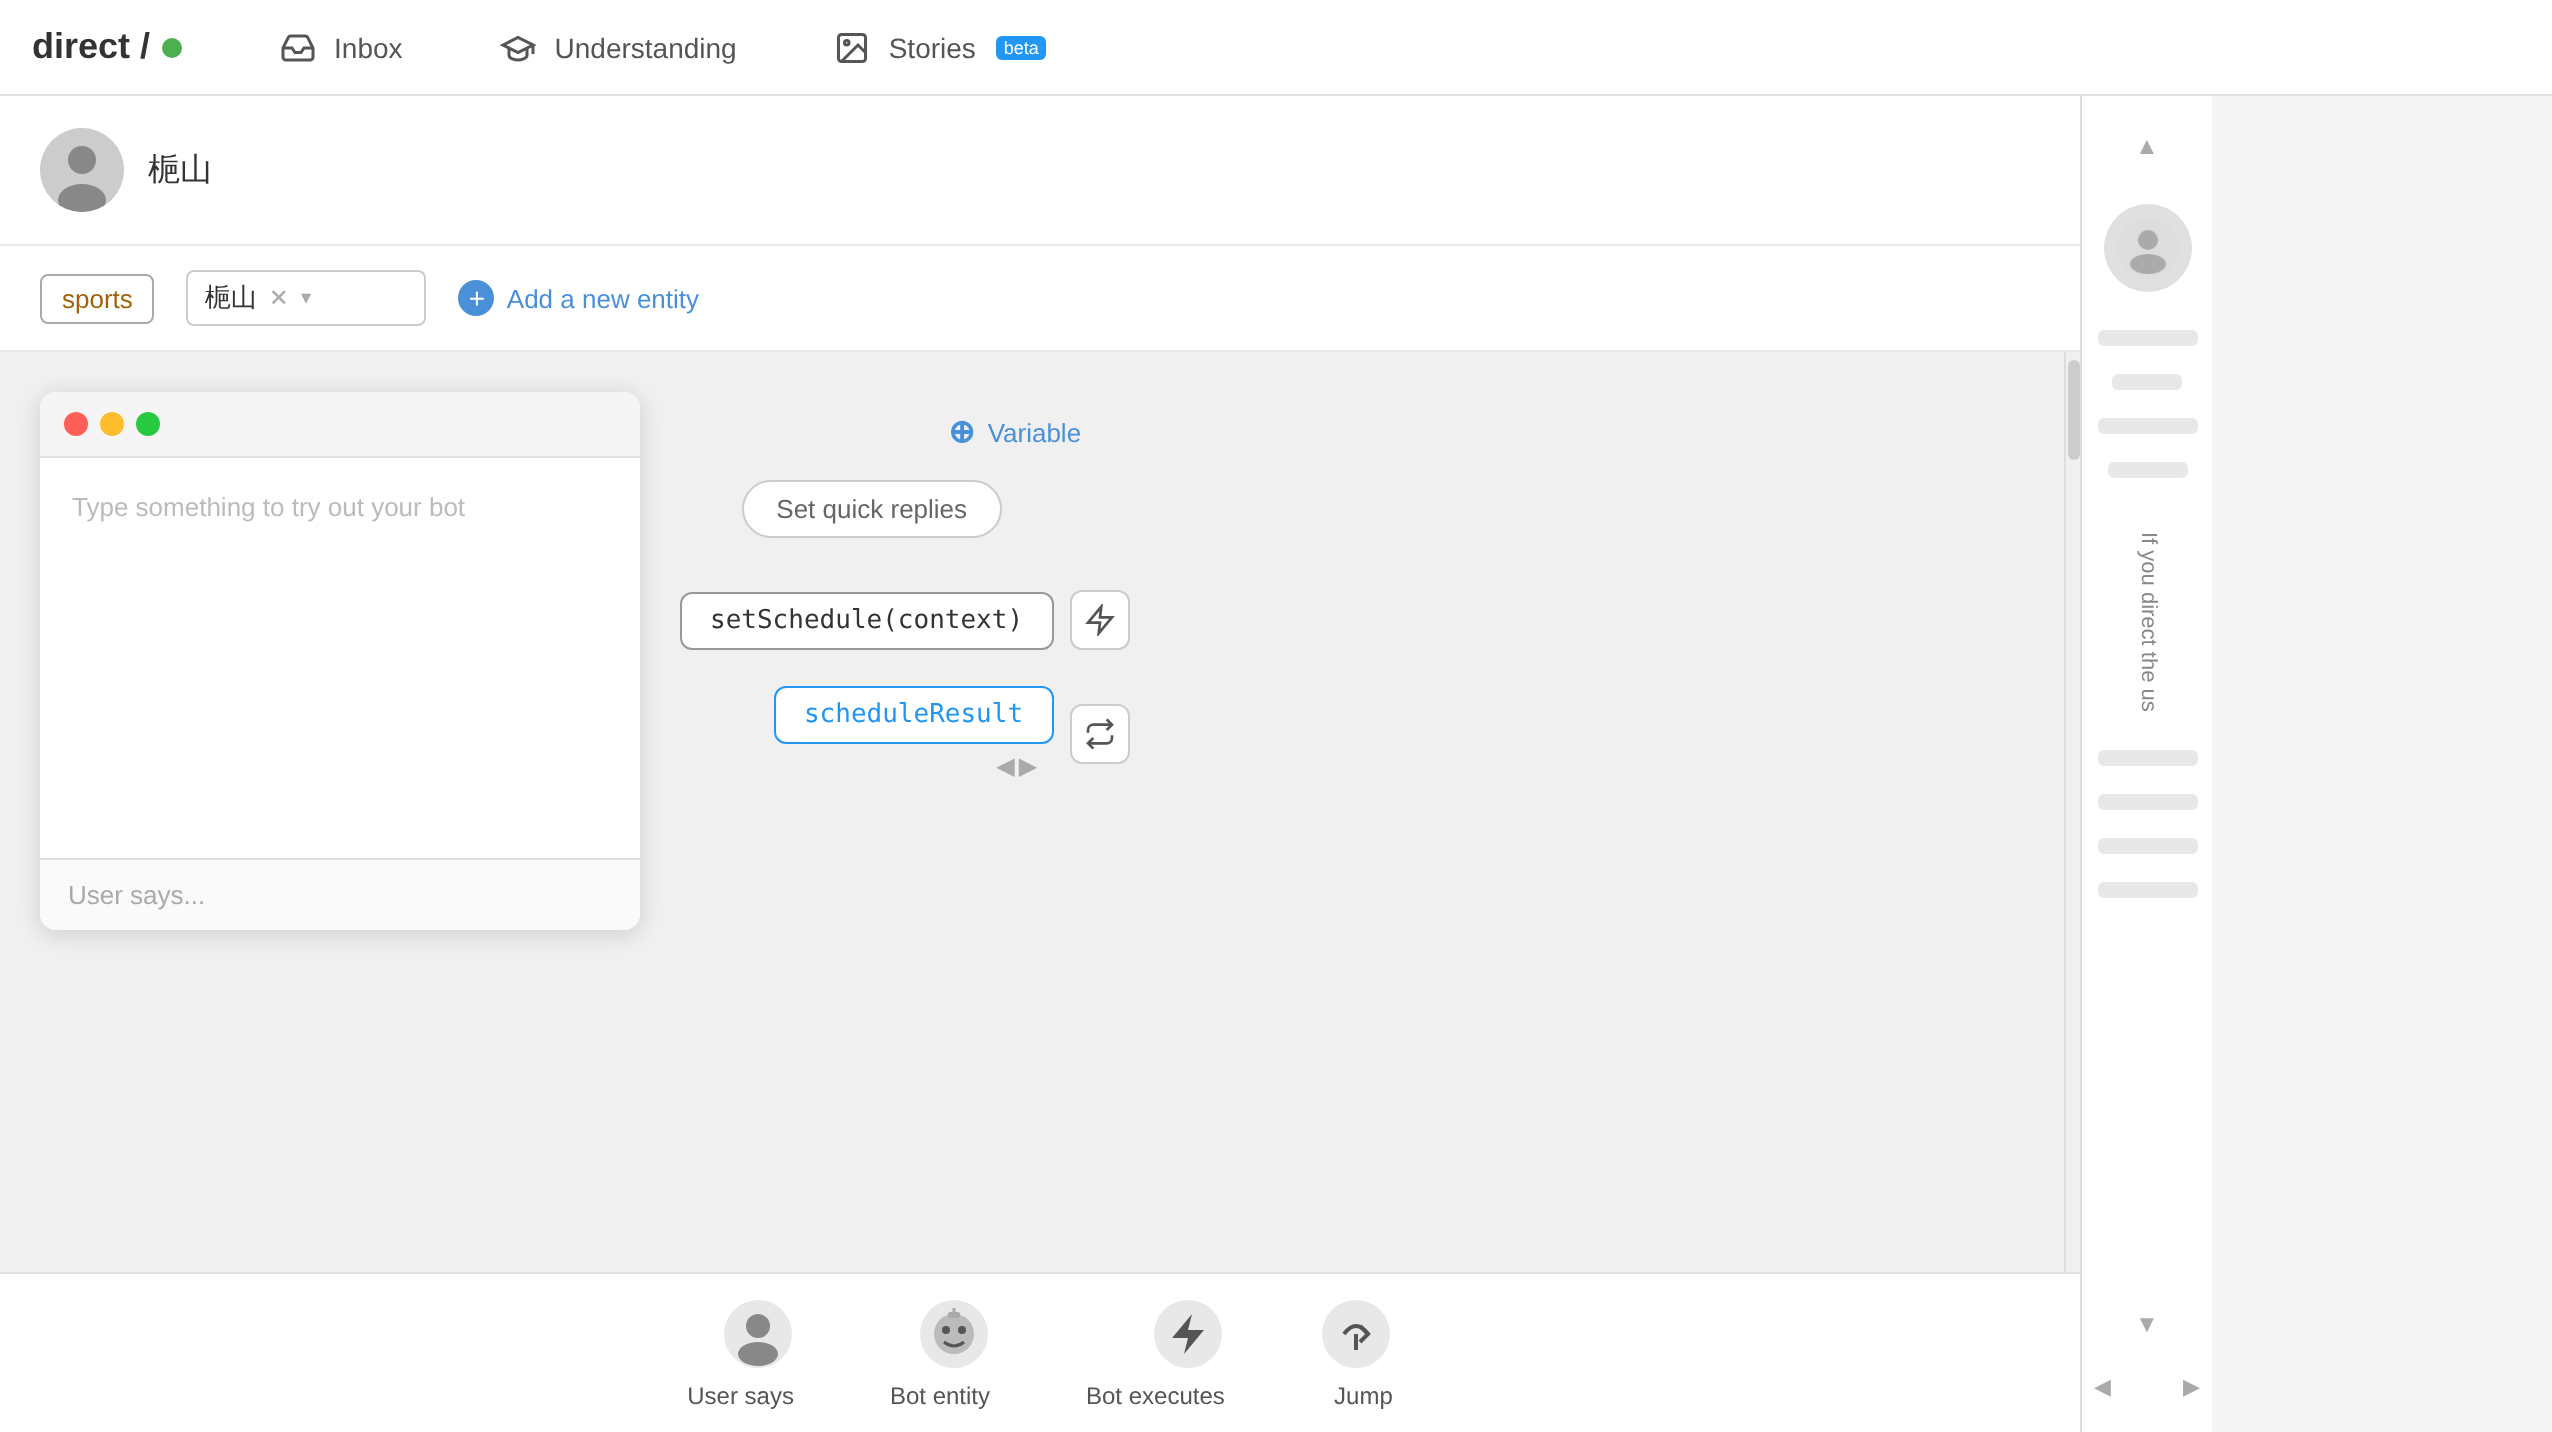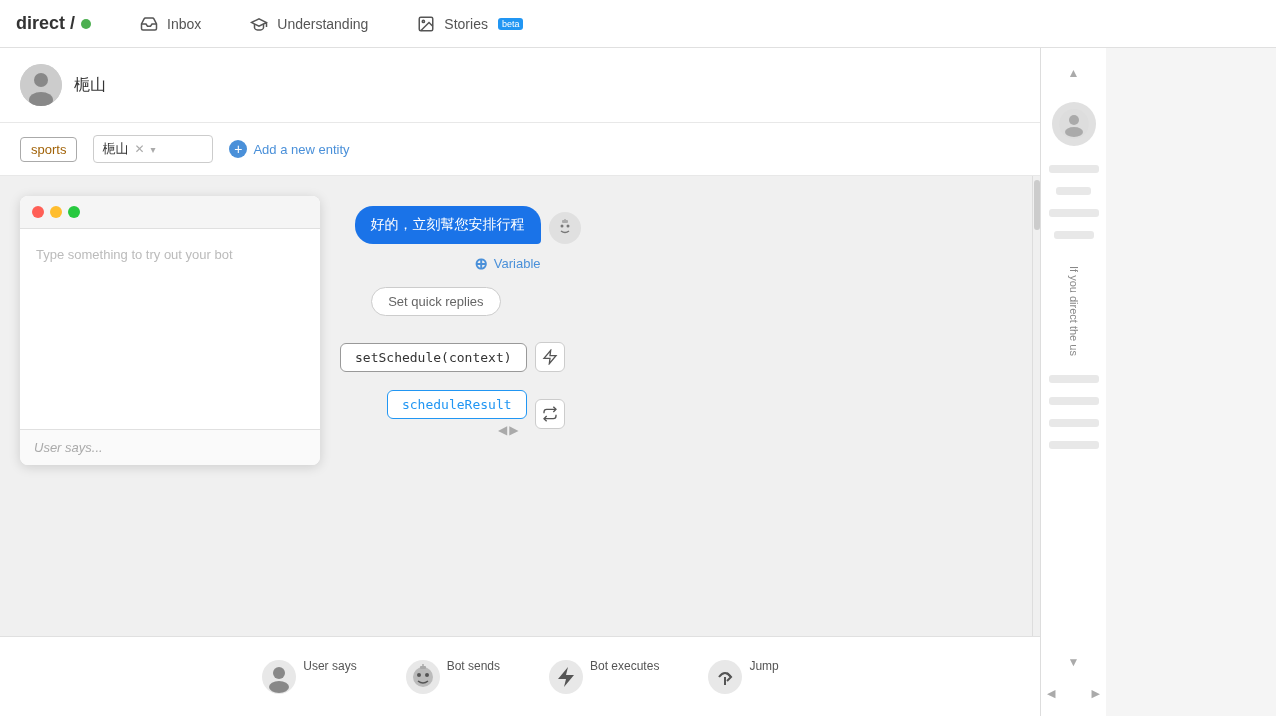--- a/index.html
+++ b/index.html
@@ -206,21 +206,20 @@
     .chat-placeholder {
       color: #bbb;
       font-size: 13px;
     }
     .chat-input-bar {
       border-top: 1px solid #e0e0e0;
       padding: 10px 14px;
       color: #aaa;
       font-size: 13px;
       background: #fafafa;
-      font-style: italic;
     }
     .bot-bubble-row {
       display: flex;
       align-items: flex-end;
       gap: 8px;
       justify-content: flex-end;
     }
     .bot-bubble {
       background: #1a73e8;
       color: #fff;
@@ -334,22 +333,22 @@
       border-top: 1px solid #e0e0e0;
       display: flex;
       align-items: center;
       justify-content: center;
       gap: 48px;
       padding: 10px 0;
       height: 80px;
     }
     .toolbar-item {
       display: flex;
-      flex-direction: row;
-      align-items: flex-start;
+      flex-direction: column;
+      align-items: flex-end;
       gap: 6px;
       cursor: pointer;
       color: #555;
     }
     .toolbar-item .t-icon {
       width: 36px; height: 36px;
       display: flex; align-items: center; justify-content: center;
       border-radius: 50%;
     }
     .toolbar-item .t-label {
@@ -453,33 +452,20 @@
         <div class="chat-content">
           <span class="chat-placeholder">Type something to try out your bot</span>
         </div>
         <div class="chat-input-bar">
           <span>User says...</span>
         </div>
       </div>
 
       <div style="display:flex; flex-direction:column; gap:10px; margin-top:10px;">
 
-        <div class="bot-bubble-row">
-          <div class="bot-bubble">好的，立刻幫您安排行程</div>
-          <div class="bot-avatar">
-            <svg width="24" height="24" viewBox="0 0 24 24" fill="none">
-              <circle cx="12" cy="12" r="10" fill="#e0e0e0"></circle>
-              <circle cx="9" cy="10" r="1.5" fill="#777"></circle>
-              <circle cx="15" cy="10" r="1.5" fill="#777"></circle>
-              <path d="M8 15 Q12 18 16 15" stroke="#777" stroke-width="1.5" fill="none"></path>
-              <rect x="9" y="4" width="6" height="3" rx="1" fill="#aaa"></rect>
-              <line x1="12" y1="4" x2="12" y2="3" stroke="#aaa" stroke-width="1.5"></line>
-            </svg>
-          </div>
-        </div>
 
         <div class="variable-row">
           <span class="variable-plus">⊕</span>
           <span class="variable-text">Variable</span>
         </div>
 
         <div style="text-align:right; margin-right:40px;">
           <span class="quick-replies-btn">Set quick replies</span>
         </div>
 
@@ -535,21 +521,21 @@
           <svg width="36" height="36" viewBox="0 0 36 36" fill="none">
             <circle cx="18" cy="18" r="17" fill="#e8e8e8"></circle>
             <circle cx="18" cy="18" r="10" fill="#bbb"></circle>
             <circle cx="14" cy="16" r="2" fill="#555"></circle>
             <circle cx="22" cy="16" r="2" fill="#555"></circle>
             <path d="M13 22 Q18 26 23 22" stroke="#555" stroke-width="1.5" fill="none"></path>
             <rect x="15" y="7" width="6" height="3" rx="1" fill="#aaa"></rect>
             <line x1="18" y1="7" x2="18" y2="5" stroke="#aaa" stroke-width="1.5"></line>
           </svg>
         </div>
-        <span class="t-label">Bot sends</span>
+        <span class="t-label">Bot entity</span>
       </div>
 
       <div class="toolbar-item">
         <div class="t-icon">
           <svg width="36" height="36" viewBox="0 0 36 36" fill="none">
             <circle cx="18" cy="18" r="17" fill="#e8e8e8"></circle>
             <polygon points="20 8 10 20 18 20 16 28 26 16 18 16 20 8" fill="#555"></polygon>
           </svg>
         </div>
         <span class="t-label">Bot executes</span>

